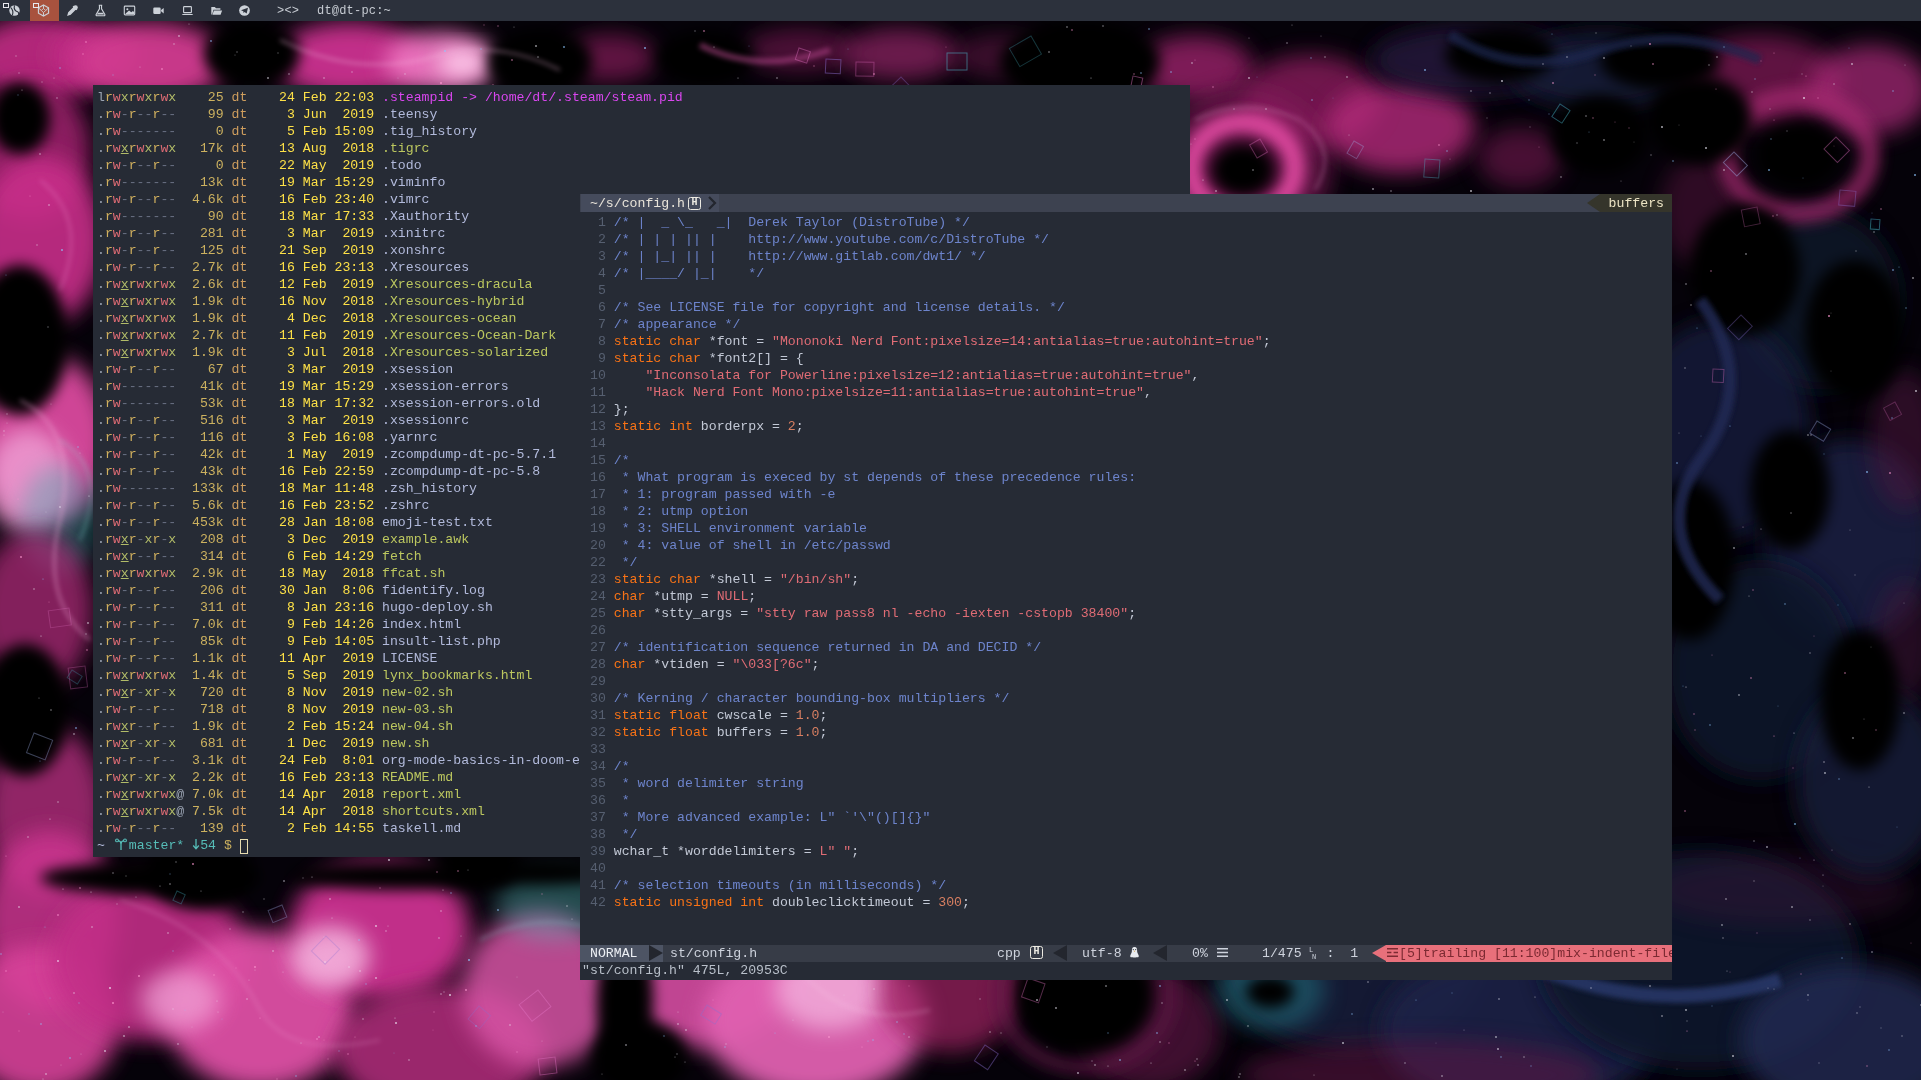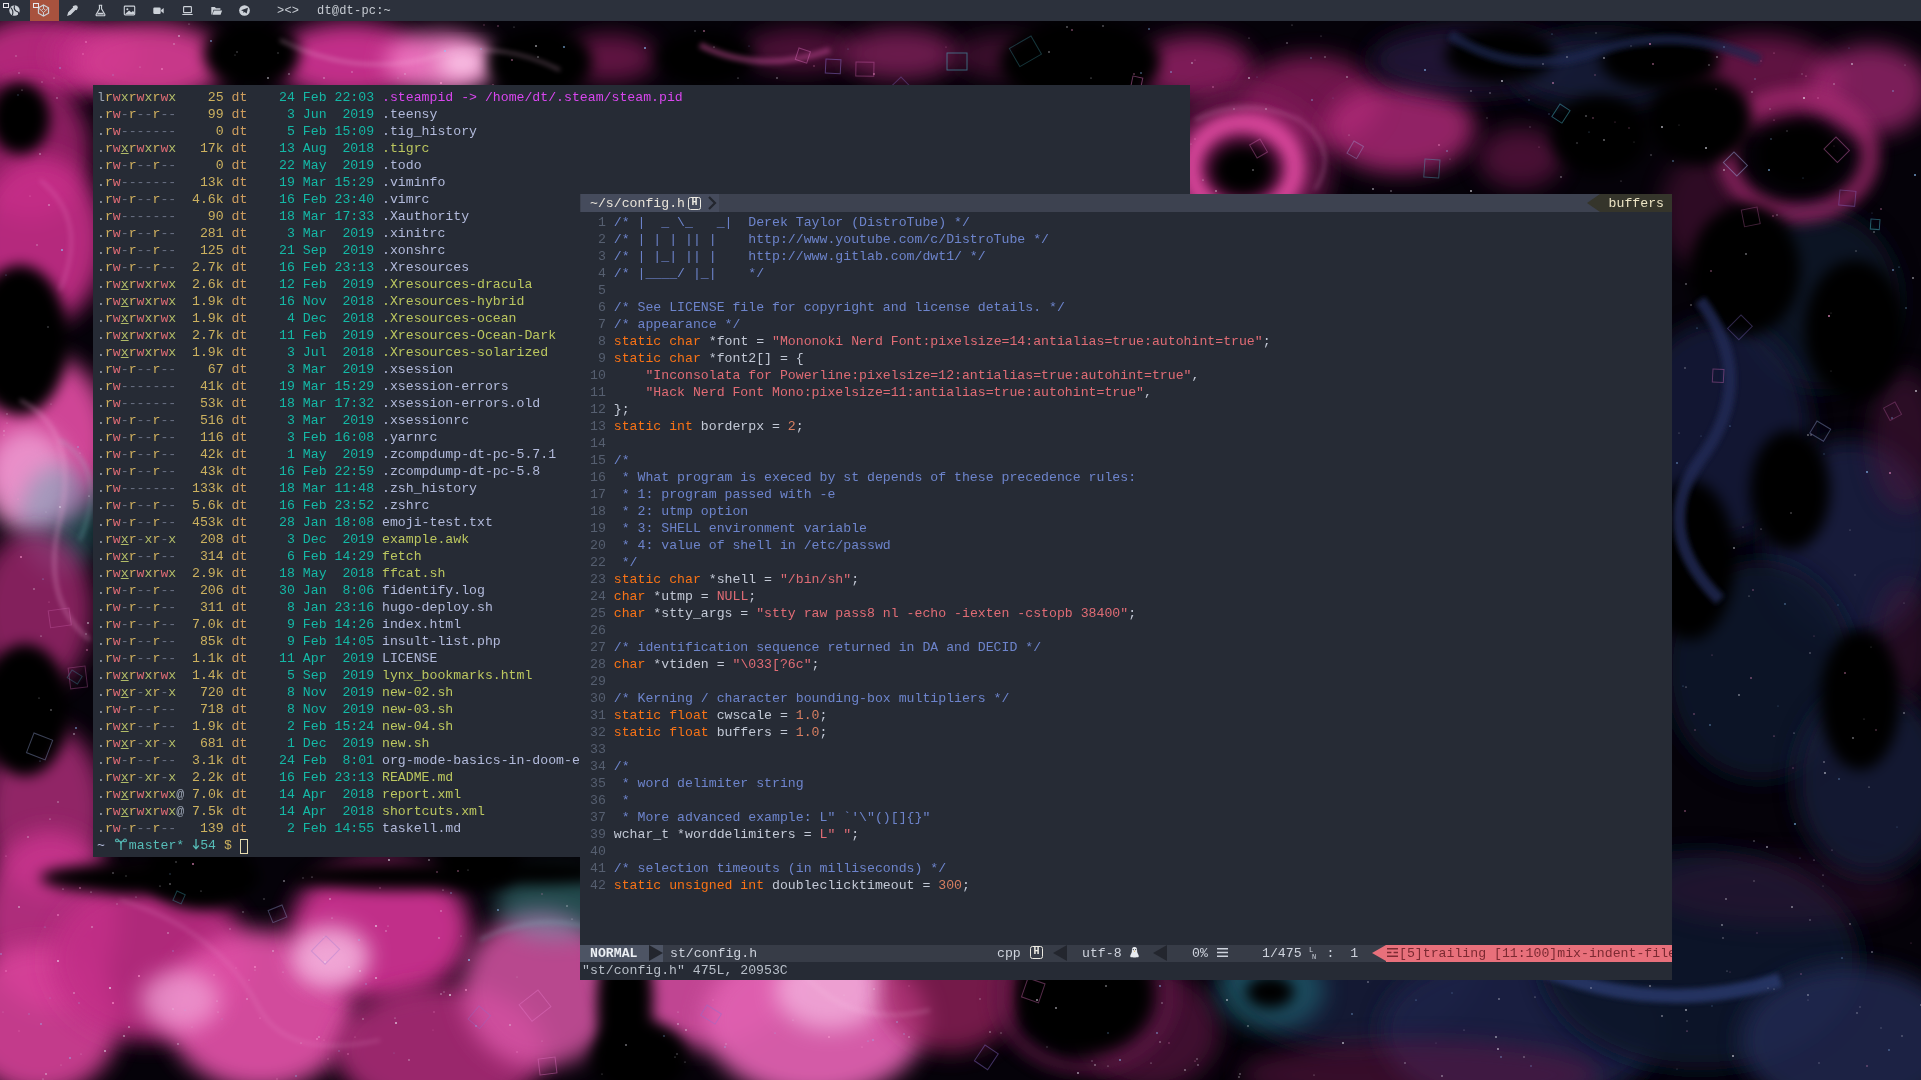--- a/index.html
+++ b/index.html
@@ -9,21 +9,21 @@
 .bicon{position:absolute;top:4px}
 .wsq{position:absolute;width:5.5px;height:5.5px;border:1.5px solid #e8e8ee;top:2.5px}
 #bar .txt{position:absolute;top:3.5px;font-size:12px;color:#c6cbd2;letter-spacing:.2px}
 .win{position:absolute;background:#262b35;overflow:hidden}
 #term{left:93px;top:85px;width:1097px;height:772px;z-index:10;padding:4px 0 0 4px}
 #ed{left:580px;top:194px;width:1092px;height:786px;z-index:20}
 .row{height:17px;line-height:17px;font-size:13.2px;white-space:pre;color:#c0c6d4}
 .row i,.row b{font-style:normal;font-weight:normal}
 .cd{color:#9aa3b2} .ch{color:#6a7183} .cr{color:#d1b05e}
 .cw{color:#e06c75} .cx{color:#b2bc68} .u{text-decoration:underline}
-.cs{color:#ccb15f} .co{color:#cf9e5e} .cb{color:#14b8a6}
+.cs{color:#ccb15f} .co{color:#cf9e5e} .cb{color:#fde047}
 .cf{color:#b2badb} .ce{color:#bcc75f;font-weight:bold} .cy{color:#d946ef}
 .ct{color:#56bdb8}
 .cursor{display:inline-block;width:8px;height:15px;border:1.5px solid #e8ddb0;vertical-align:-3px}
 .gly{vertical-align:-2px}
 #edtab{position:absolute;left:0;top:0;width:1092px;height:18px;background:#3d4250}
 #edtab .act{position:absolute;left:1px;top:0;width:138px;height:18px;background:#454b5c}
 #edtab .tabtxt{position:absolute;left:10px;top:1.5px;font-size:13.2px;color:#e9e4da}
 .hbox{position:absolute;width:13px;height:13px;border:1.5px solid #eceae2;border-radius:2.5px;
   color:#eceae2;font-size:10px;font-weight:bold;text-align:center;line-height:10.5px}
 #edcode{position:absolute;left:10px;top:20px}
@@ -837,27 +837,28 @@
 <div class="row"><i class="gut">28</i> <i class="kw">char</i><i class="pn"> *vtiden = </i><i class="st">"\033[?6c"</i><i class="pn">;</i></div>
 <div class="row"><i class="gut">29</i> </div>
 <div class="row"><i class="gut">30</i> <i class="cm">/* Kerning / character bounding-box multipliers */</i></div>
 <div class="row"><i class="gut">31</i> <i class="kw">static float</i><i class="pn"> cwscale = </i><i class="nu">1.0</i><i class="pn">;</i></div>
 <div class="row"><i class="gut">32</i> <i class="kw">static float</i><i class="pn"> buffers = </i><i class="nu">1.0</i><i class="pn">;</i></div>
 <div class="row"><i class="gut">33</i> </div>
 <div class="row"><i class="gut">34</i> <i class="cm">/*</i></div>
 <div class="row"><i class="gut">35</i> <i class="cm"> * word delimiter string</i></div>
 <div class="row"><i class="gut">36</i> <i class="cm"> *</i></div>
 <div class="row"><i class="gut">37</i> <i class="cm"> * More advanced example: L" `'\"()[]{}"</i></div>
+<div class="row"><i class="gut">38</i> <i class="cm"> */</i></div>
 <div class="row"><i class="gut">39</i> <i class="pn">wchar_t *worddelimiters = </i><i class="st">L" "</i><i class="pn">;</i></div>
 <div class="row"><i class="gut">40</i> </div>
 <div class="row"><i class="gut">41</i> <i class="cm">/* selection timeouts (in milliseconds) */</i></div>
 <div class="row"><i class="gut">42</i> <i class="kw">static unsigned int</i><i class="pn"> doubleclicktimeout = </i><i class="nu">300</i><i class="pn">;</i></div>
   </div>
   <div id="edstat">
-    <div class="seg" style="left:0;width:65px;background:#4d5464;color:#eceff4;font-weight:bold;padding-left:10px">NORMAL</div>
+    <div class="seg" style="left:0;width:65px;background:#4d5464;color:#eceff4;font-weight:normal;padding-left:10px">NORMAL</div>
     <div class="seg" style="left:65px;width:18px;background:#4d5464"></div>
     <div class="tri-r" style="left:69px"></div>
     <div class="seg" style="left:90px">st/config.h</div>
     <div class="seg" style="left:417px">cpp</div>
     <span class="hbox" style="left:450px;top:1px">H</span>
     <div class="tri-l" style="left:473px"></div>
     <div class="seg" style="left:502px">utf-8 <svg width="11" height="13" viewBox="0 0 11 13" style="vertical-align:-2px">
           <path d="M5.5 1 C3.4 1 2.8 2.8 2.9 4.4 C3 6 2.2 7.6 1.4 9.2 C.8 10.4 1.6 11.6 3 11.2 C4 11 4.6 11.4 5.5 11.4 C6.4 11.4 7 11 8 11.2 C9.4 11.6 10.2 10.4 9.6 9.2 C8.8 7.6 8 6 8.1 4.4 C8.2 2.8 7.6 1 5.5 1 Z" fill="#e8ebf0"></path>
           <circle cx="4.3" cy="3.6" r=".6" fill="#262b35"></circle>
           <circle cx="6.7" cy="3.6" r=".6" fill="#262b35"></circle>

